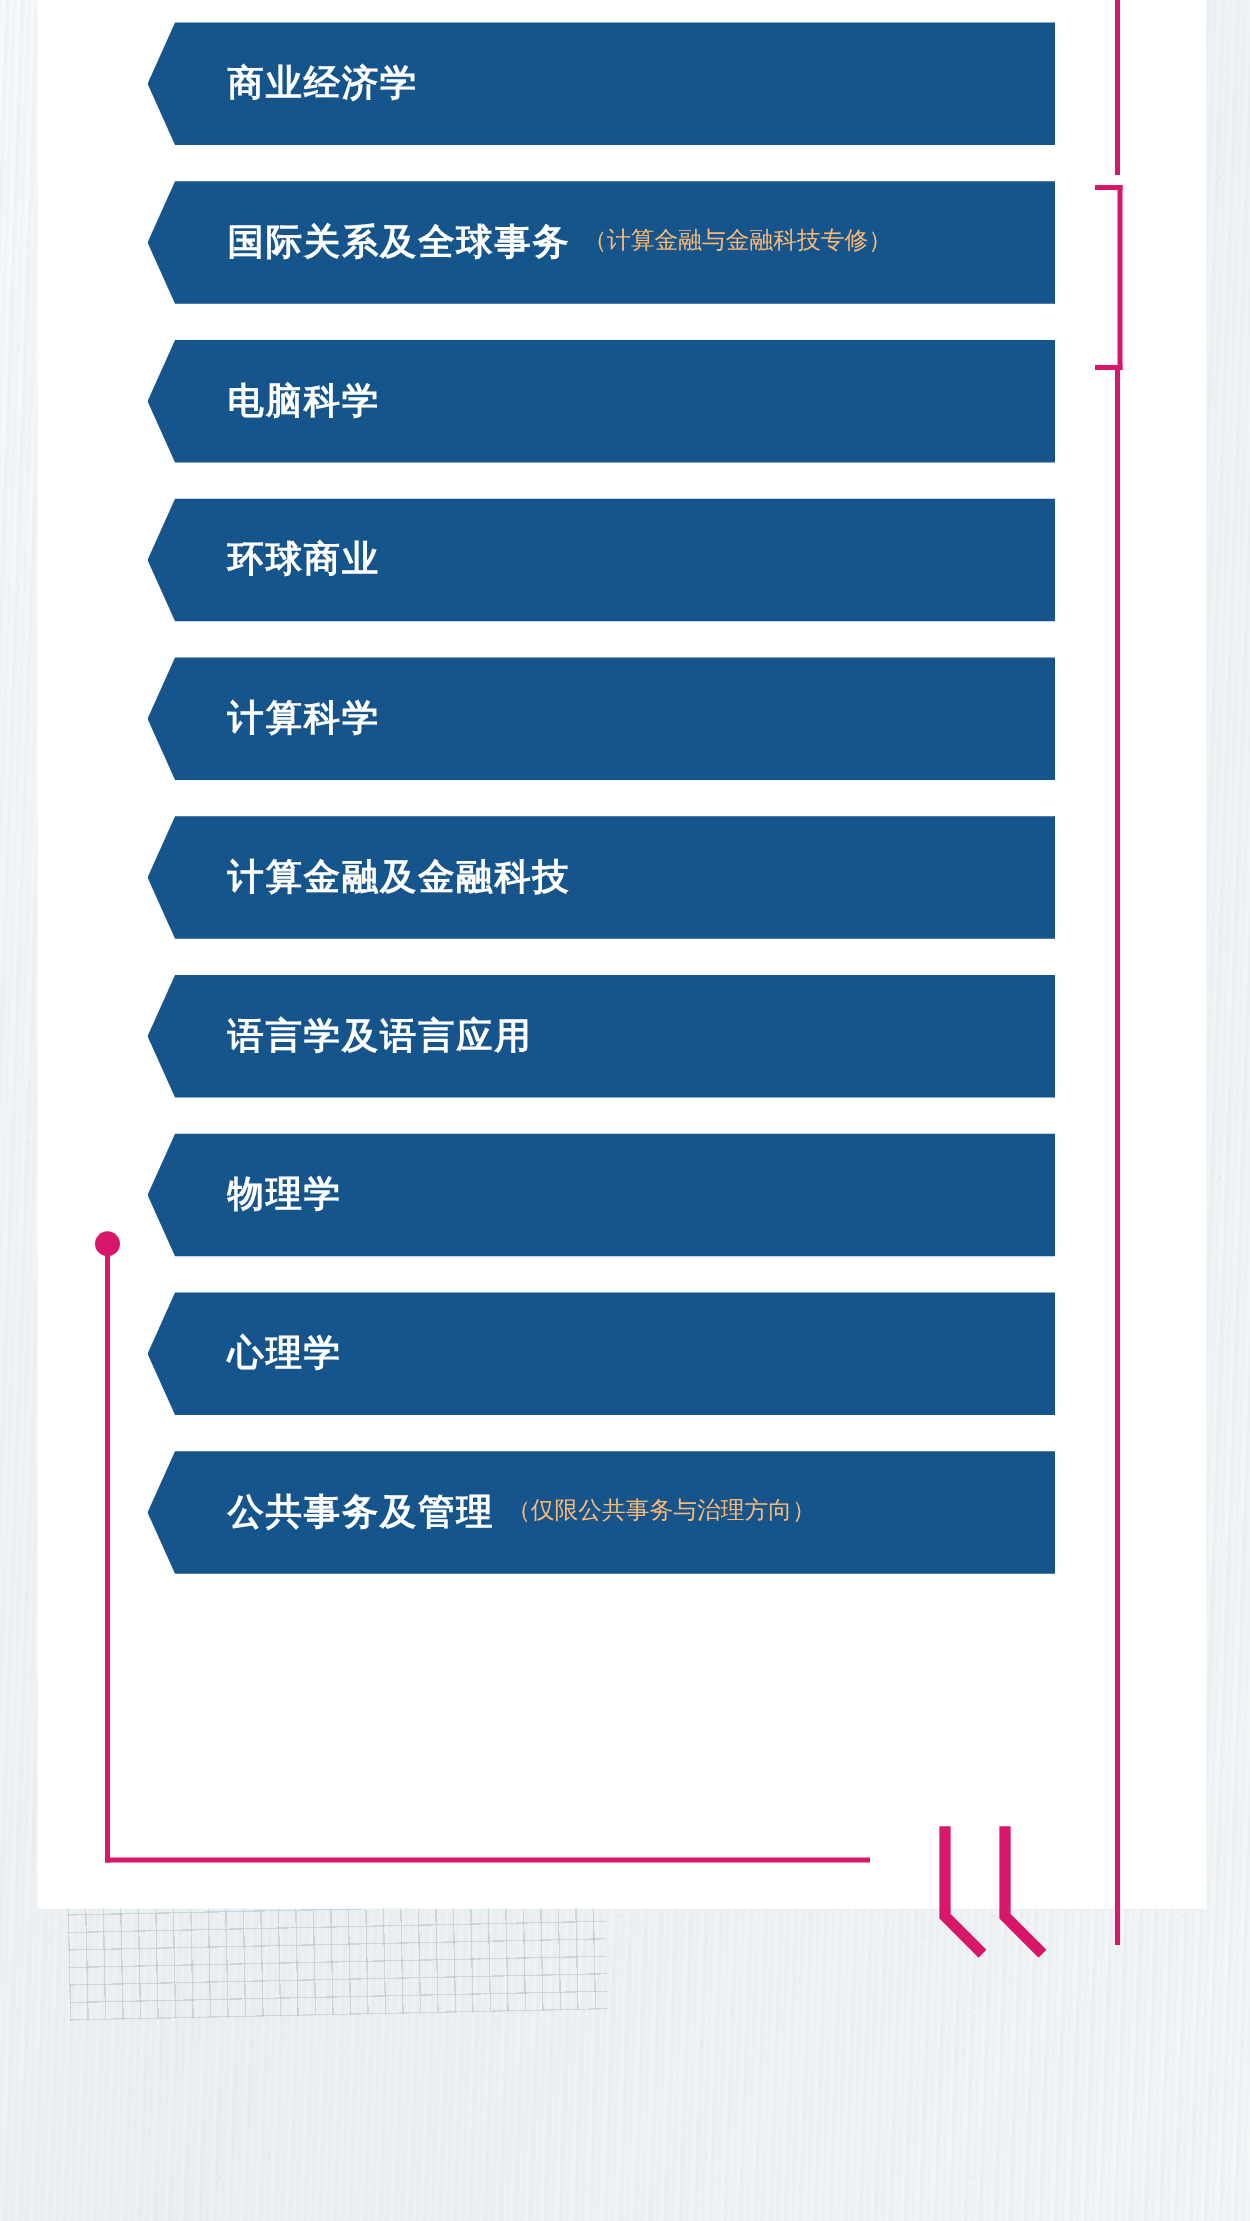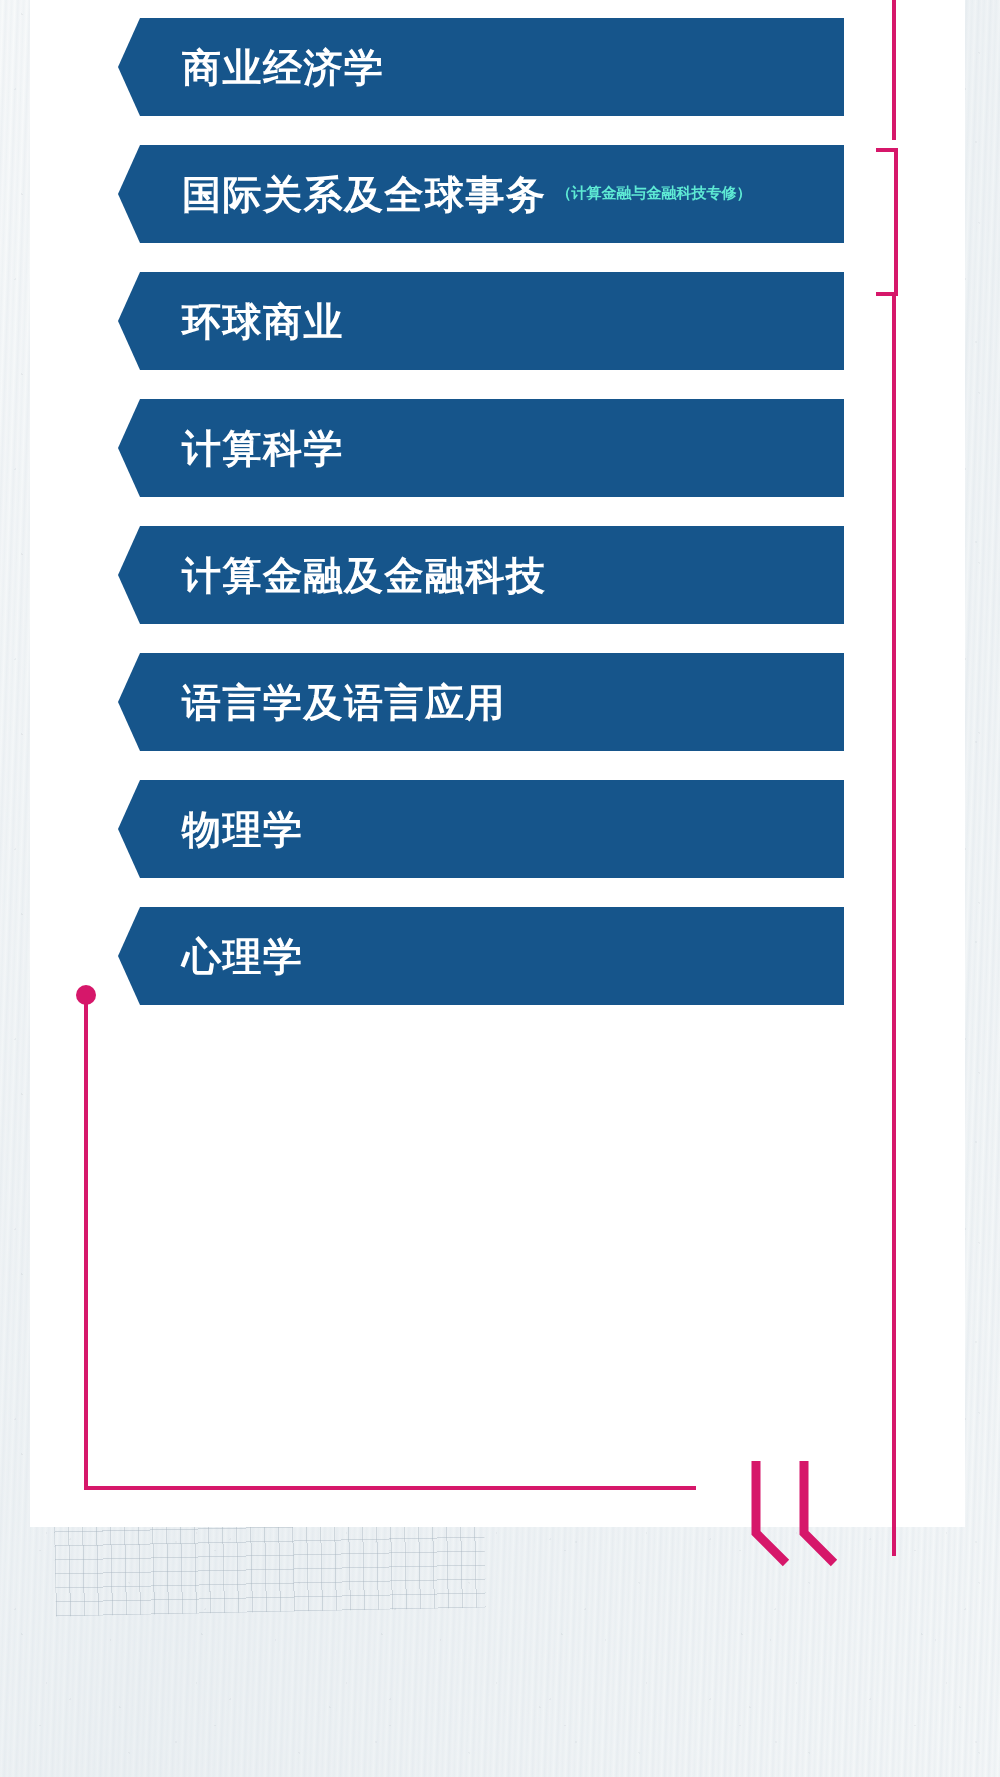--- a/index.html
+++ b/index.html
@@ -138,30 +138,30 @@
     position: absolute;
     left: -22px;
     top: 0;
     width: 22px;
     height: 98px;
     background: #16558b;
     clip-path: polygon(100% 0, 100% 100%, 0 50%);
   }
   .row-label {
     color: #ffffff;
-    font-size: 39px;
+    font-size: 29px;
     font-weight: bold;
     letter-spacing: 1.5px;
     line-height: 1;
     white-space: nowrap;
   }
   .row-note {
-    color: #5eead4;
-    font-size: 15px;
-    font-weight: bold;
+    color: #fdba74;
+    font-size: 19px;
+    font-weight: normal;
     letter-spacing: 0px;
     line-height: 1;
     margin-left: 10px;
     padding-bottom: 3px;
     white-space: nowrap;
   }
 </style>
 </head>
 <body>
 
@@ -192,20 +192,24 @@
     <div class="row">
       <span class="row-label">商业经济学</span>
       <span class="row-note"></span>
     </div>
 
     <div class="row">
       <span class="row-label">国际关系及全球事务</span>
       <span class="row-note">（计算金融与金融科技专修）</span>
     </div>
 
+    <div class="row">
+      <span class="row-label">电脑科学</span>
+      <span class="row-note"></span>
+    </div>
 
     <div class="row">
       <span class="row-label">环球商业</span>
       <span class="row-note"></span>
     </div>
 
     <div class="row">
       <span class="row-label">计算科学</span>
       <span class="row-note"></span>
     </div>
@@ -224,15 +228,19 @@
     <div class="row">
       <span class="row-label">物理学</span>
       <span class="row-note"></span>
     </div>
 
     <div class="row">
       <span class="row-label">心理学</span>
       <span class="row-note"></span>
     </div>
 
+    <div class="row">
+      <span class="row-label">公共事务及管理</span>
+      <span class="row-note">（仅限公共事务与治理方向）</span>
+    </div>
 
   </div>
 </div>
 
 </body></html>

